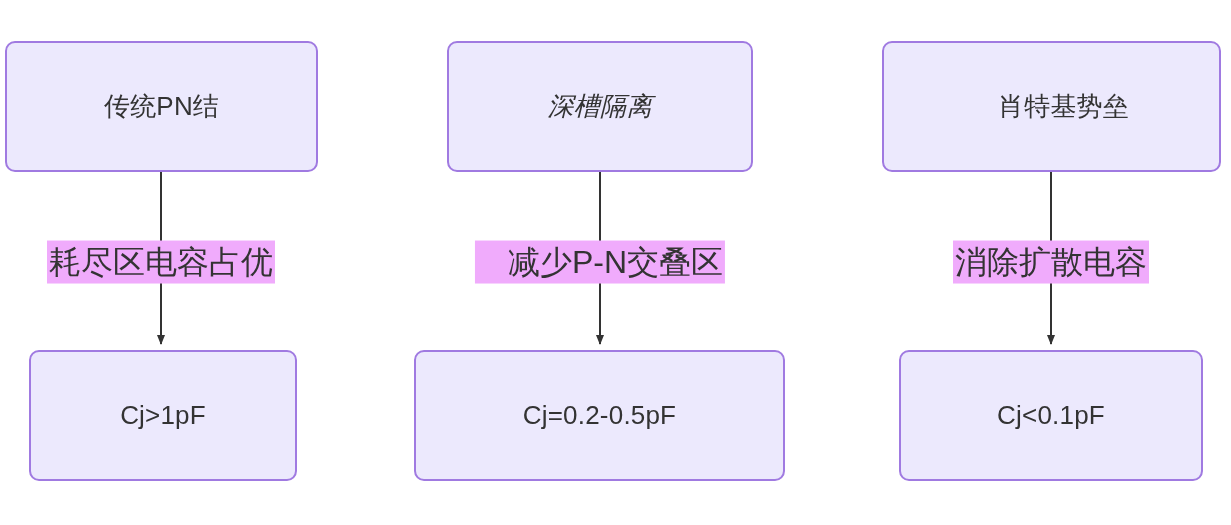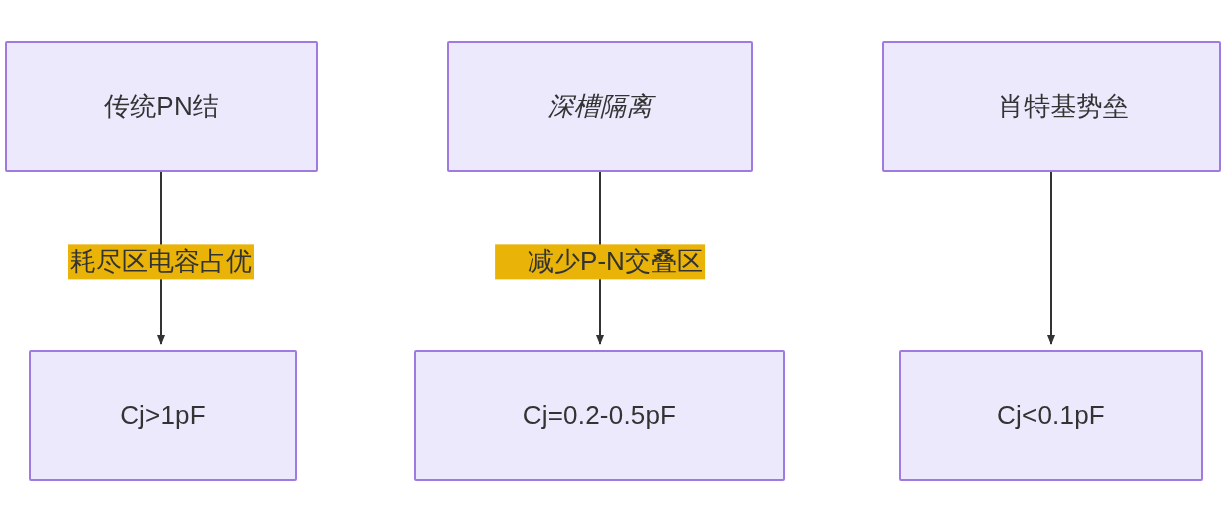--- a/index.html
+++ b/index.html
@@ -18,21 +18,21 @@
     position: relative;
     width: 1231px;
     height: 525px;
     background: #ffffff;
   }
   .node {
     position: absolute;
     box-sizing: border-box;
     background: #ece9fd;
     border: 2px solid #a07ae1;
-    border-radius: 2px;
+    border-radius: 10px;
     display: flex;
     align-items: center;
     justify-content: center;
     color: #333333;
     font-size: 26px;
     line-height: 1.2;
     letter-spacing: 0.2px;
     white-space: nowrap;
   }
   .node .node-label {
@@ -49,23 +49,23 @@
     pointer-events: none;
   }
   .edge-path {
     stroke: #333333;
     stroke-width: 2;
     fill: none;
   }
   .edge-label {
     position: absolute;
     transform: translate(-50%, -50%);
-    background: #eab308;
+    background: #f0abfc;
     color: #333333;
-    font-size: 26px;
+    font-size: 32px;
     line-height: 1.28;
     white-space: nowrap;
     padding: 1px 2px;
     text-align: center;
   }
 </style>
 </head>
 <body>
 
 <div id="diagram">
@@ -98,18 +98,19 @@
   <div class="edge-label" style="left:600px; top:262px;padding-left:33px;">减少P-N交叠区</div>
 
   <div class="node" style="left:414px; top:350px; width:371px; height:131px;">
     <span class="node-label">Cj=0.2-0.5pF</span>
   </div>
 
   <div class="node" style="left:882px; top:41px; width:339px; height:131px;padding-left:24px;">
     <span class="node-label">肖特基势垒</span>
   </div>
 
+  <div class="edge-label" style="left:1051px; top:262px;">消除扩散电容</div>
 
   <div class="node" style="left:899px; top:350px; width:304px; height:131px;">
     <span class="node-label">Cj&lt;0.1pF</span>
   </div>
 
 </div>
 
 </body></html>

